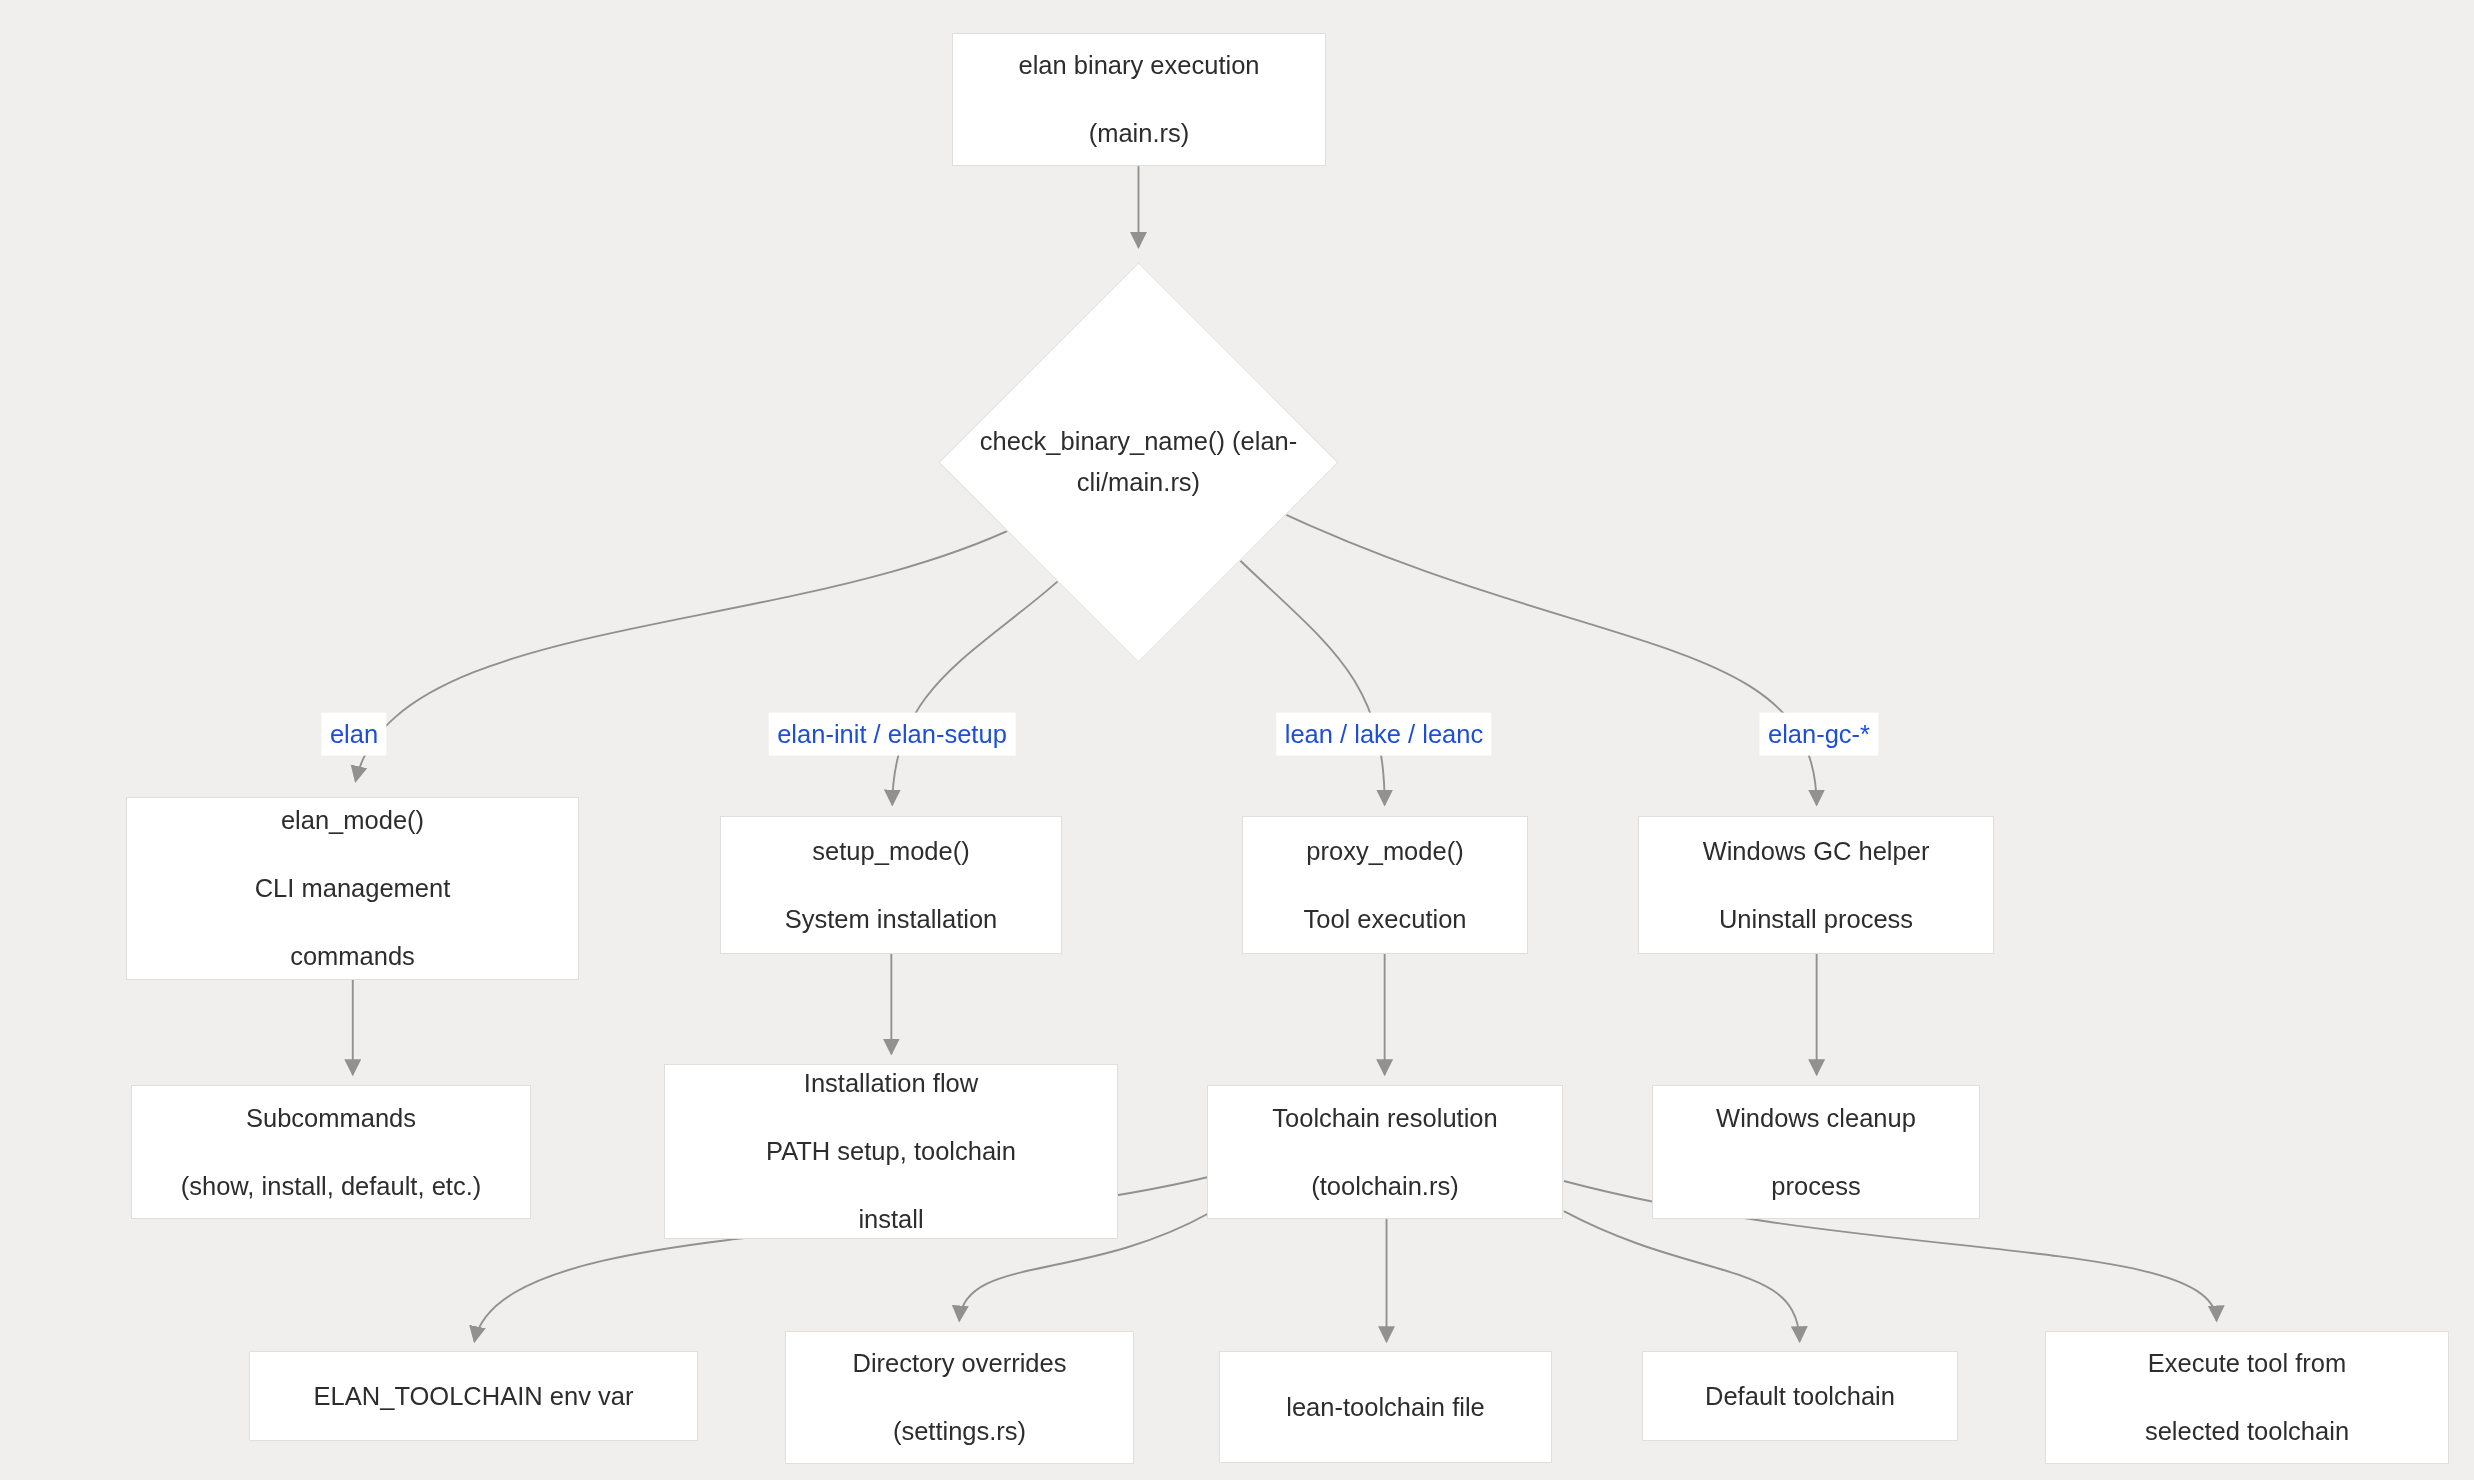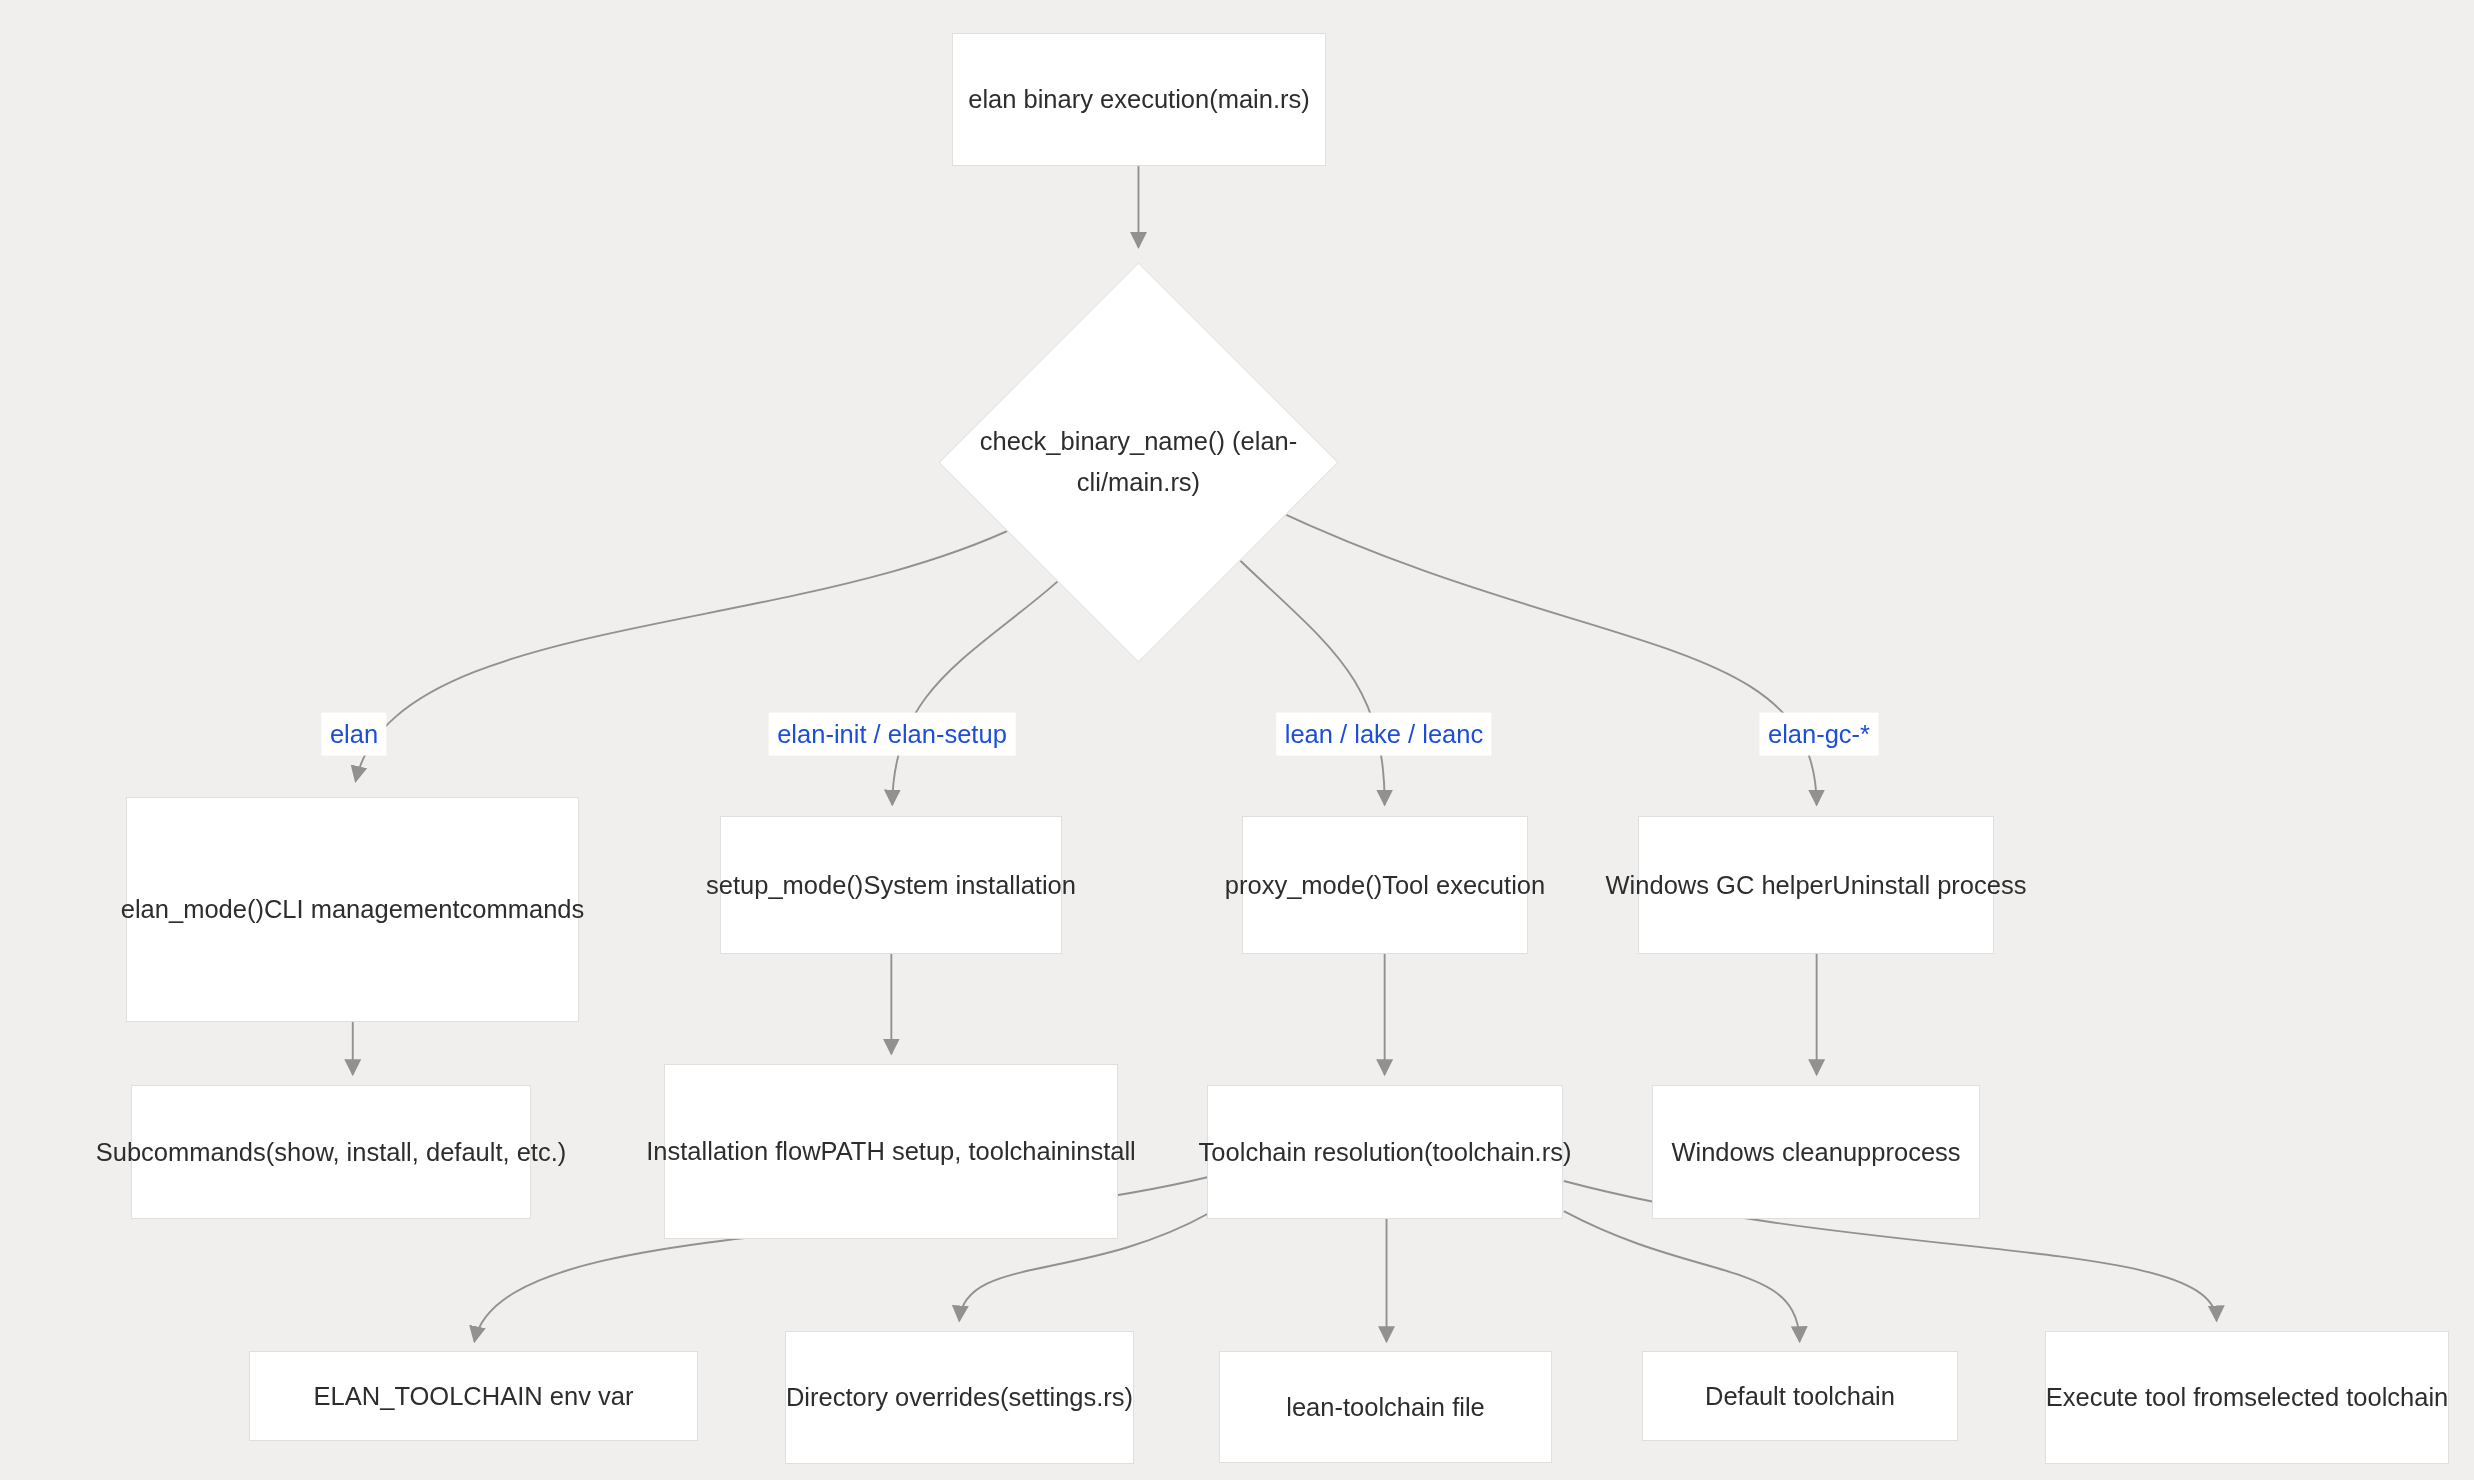--- a/index.html
+++ b/index.html
@@ -36,29 +36,30 @@
     position: absolute;
     z-index: 2;
     box-sizing: border-box;
     background: #ffffff;
     border: 1.9px solid #e0dfdd;
     color: #2d2d2d;
     font-size: 25.5px;
     line-height: 41px;
     text-align: right;
     display: flex;
-    flex-direction: row;
+    flex-direction: column;
     justify-content: center;
     align-items: center;
+    gap: 27px;
   }
   .node span { display: block; white-space: nowrap; }
 
   
   #node-start        { left: 952px; top:   33px; width: 374px; height: 133px; }
-  #node-elan-mode    { left:  126px; top:  797px; width: 453px; height: 225px; }
+  #node-elan-mode    { left:  126px; top:  797px; width: 453px; height: 183px; }
   #node-setup-mode   { left:  720px; top:  816px; width: 342px; height: 138px; }
   #node-proxy-mode   { left: 1242px; top:  816px; width: 286px; height: 138px; }
   #node-gc-helper    { left: 1638px; top:  816px; width: 356px; height: 138px; }
   #node-subcommands  { left:  131px; top: 1085px; width: 400px; height: 134px; }
   #node-install-flow { left:  664px; top: 1064px; width: 454px; height: 175px; }
   #node-toolchain    { left: 1207px; top: 1085px; width: 356px; height: 134px; }
   #node-cleanup      { left: 1652px; top: 1085px; width: 328px; height: 134px; }
   #node-env-var      { left:  249px; top: 1351px; width: 449px; height:  90px; }
   #node-overrides    { left:  785px; top: 1331px; width: 349px; height: 133px; }
   #node-lean-file    { left: 1219px; top: 1351px; width: 333px; height:  112px; }

